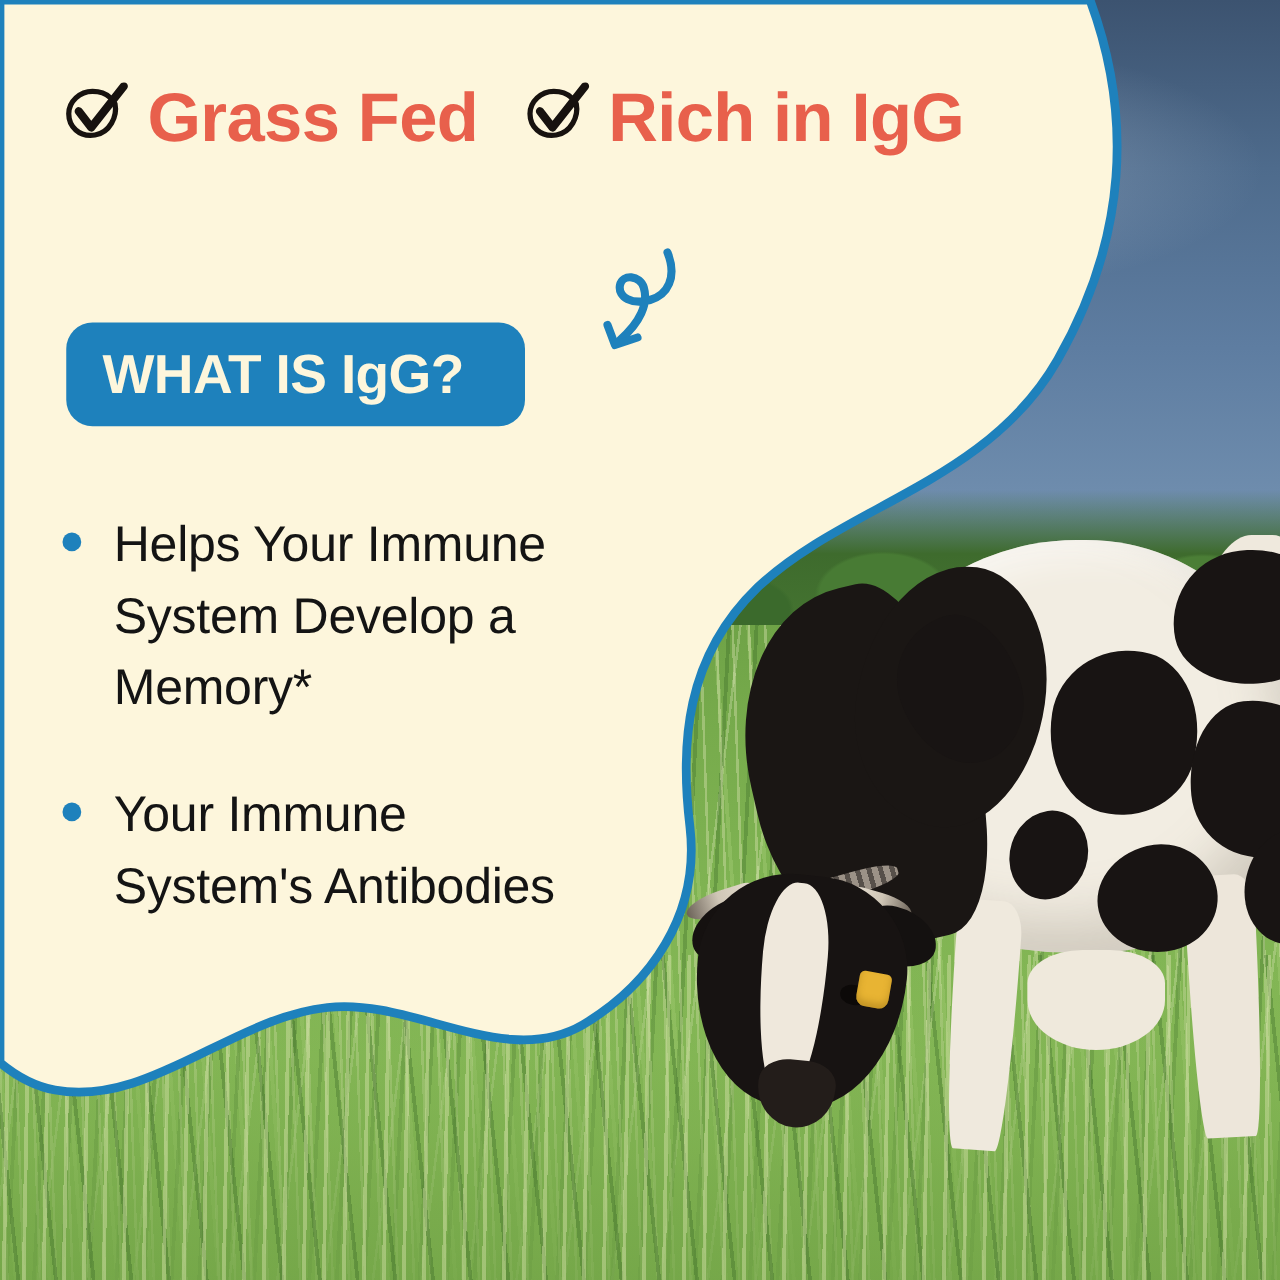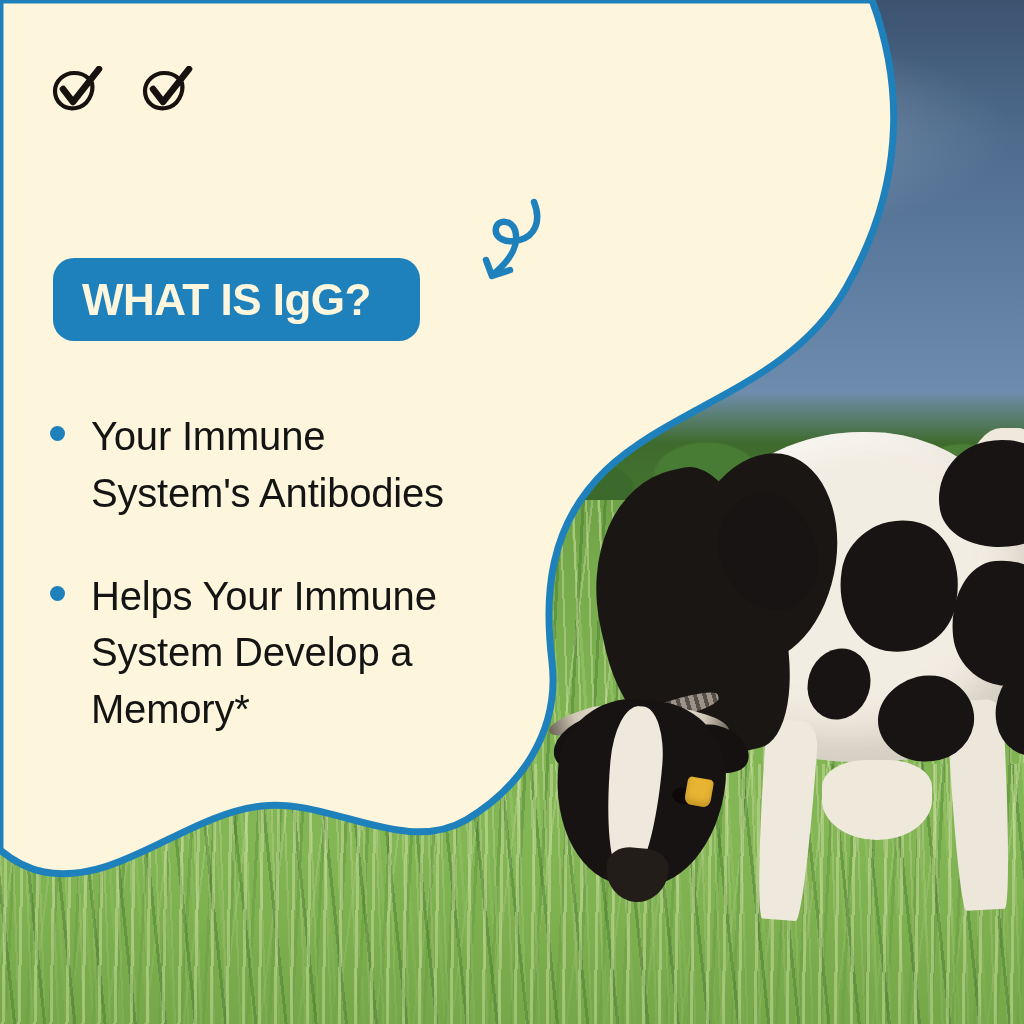--- a/index.html
+++ b/index.html
@@ -371,49 +371,51 @@
 
   <div class="content">
 
     <div class="header-row">
 
       <div class="claim">
         <svg class="check-icon" viewBox="0 0 56 56">
           <path d="M44 17 C46 27 40 40 28 42 C15 44 7 35 7 25 C7 15 16 7 26 7 C32 7 37 9 40 12" fill="none" stroke="#17120F" stroke-width="4.2" stroke-linecap="round"></path>
           <path d="M15 23 L25 36 L51 3" fill="none" stroke="#17120F" stroke-width="6.6" stroke-linecap="round" stroke-linejoin="round"></path>
         </svg>
+        <div class="claim-text">Grass Fed</div>
       </div>
 
       <div class="claim">
         <svg class="check-icon" viewBox="0 0 56 56">
           <path d="M44 17 C46 27 40 40 28 42 C15 44 7 35 7 25 C7 15 16 7 26 7 C32 7 37 9 40 12" fill="none" stroke="#17120F" stroke-width="4.2" stroke-linecap="round"></path>
           <path d="M15 23 L25 36 L51 3" fill="none" stroke="#17120F" stroke-width="6.6" stroke-linecap="round" stroke-linejoin="round"></path>
         </svg>
+        <div class="claim-text">Rich in IgG</div>
       </div>
 
     </div>
 
     <svg class="curly-arrow" viewBox="0 0 104 98">
       <path d="M72 6 C80 26 72 40 58 44 C44 48 32 42 34 32 C36 23 50 24 53 34
                C57 47 50 62 34 76" fill="none" stroke="#1E81BC" stroke-width="6.5" stroke-linecap="round" stroke-linejoin="round"></path>
       <path d="M24 64 L30 80 L48 74" fill="none" stroke="#1E81BC" stroke-width="6.5" stroke-linecap="round" stroke-linejoin="round"></path>
     </svg>
 
     <div class="banner">
       <div class="banner-text">WHAT IS IgG?</div>
     </div>
 
     <div class="bullets">
 
       <div class="bullet-item">
         <div class="bullet-dot"></div>
+        <div class="bullet-text">Helps Your Immune System Develop a Memory*</div>
+      </div>
+
+      <div class="bullet-item">
+        <div class="bullet-dot"></div>
         <div class="bullet-text">Your Immune System's Antibodies</div>
       </div>
 
-      <div class="bullet-item">
-        <div class="bullet-dot"></div>
-        <div class="bullet-text">Helps Your Immune System Develop a Memory*</div>
-      </div>
-
     </div>
 
   </div>
 </div>
 
 </body></html>

